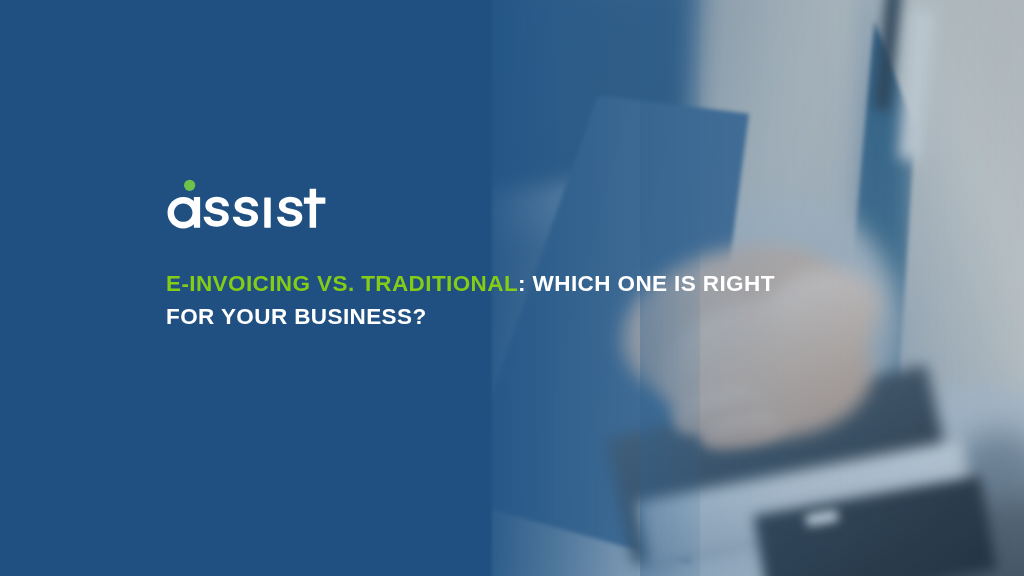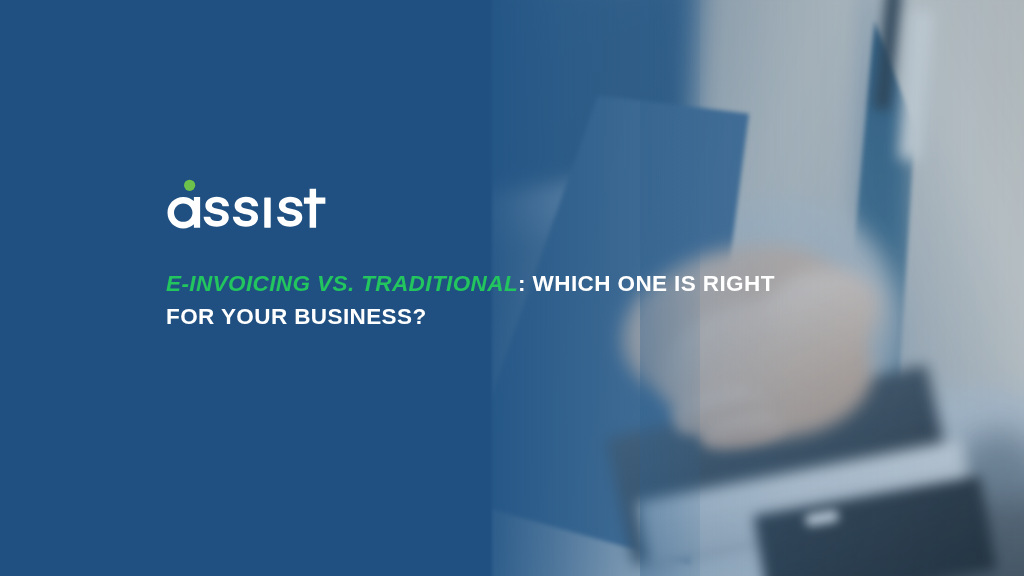--- a/index.html
+++ b/index.html
@@ -255,21 +255,21 @@
   .headline {
     margin: 36px 0 0 0;
     font-family: "Liberation Sans", sans-serif;
     font-size: 22.5px;
     font-weight: bold;
     line-height: 1.45;
     letter-spacing: 0.4px;
     color: #ffffff;
     text-transform: uppercase;
   }
-  .headline .hl-accent { color: #22c55e; font-style: italic; }
+  .headline .hl-accent { color: #84cc16; }
   .headline .hl-rest { color: #ffffff; }
 </style>
 </head>
 <body>
 
 <div class="banner">
 
   <div class="photo">
     <div class="photo-base ph"></div>
 

